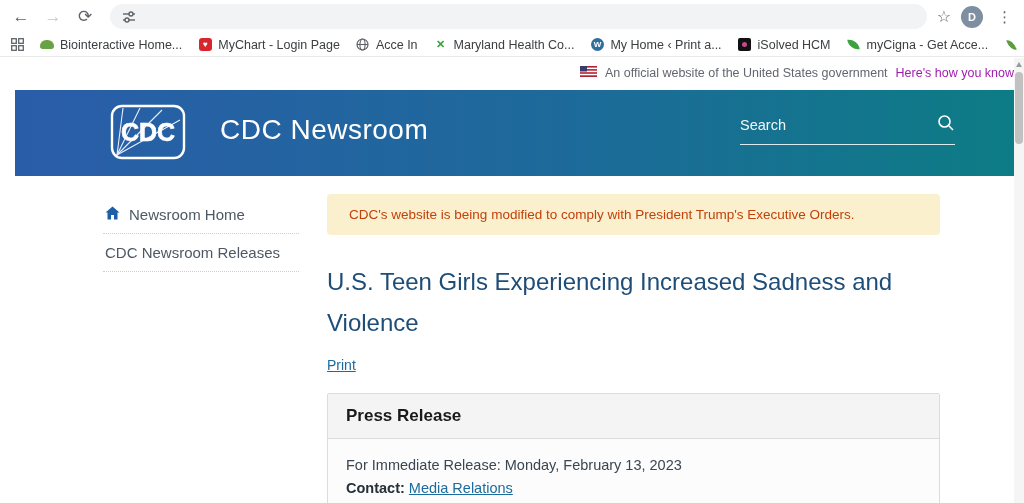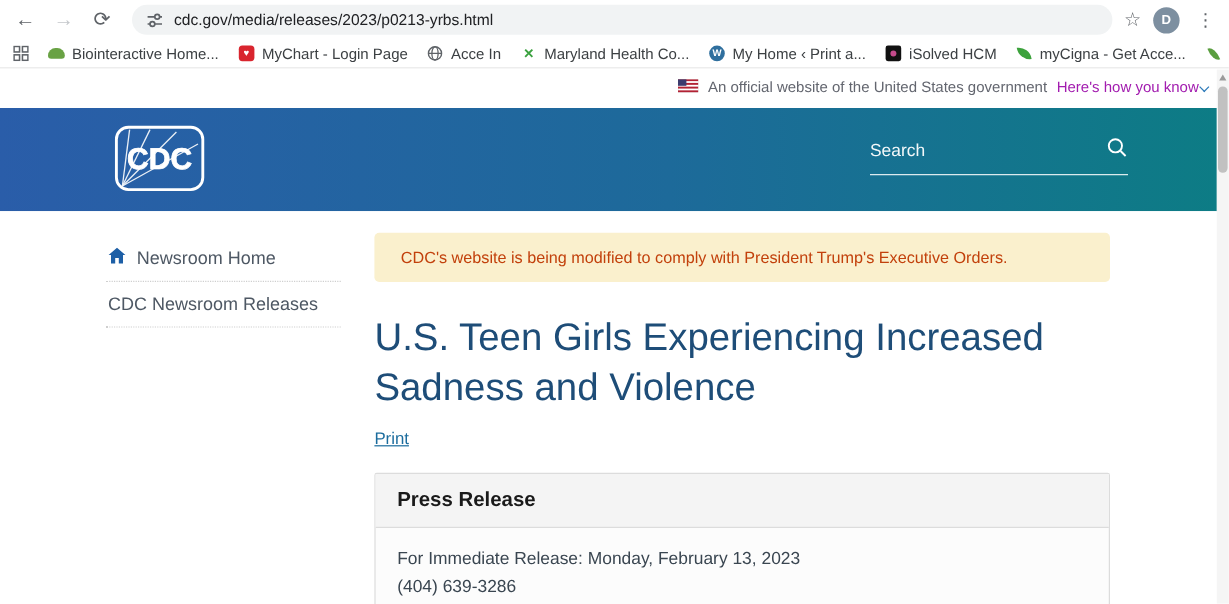--- a/index.html
+++ b/index.html
@@ -37,21 +37,21 @@
     font-size:8px; font-weight:bold; display:flex; align-items:center; justify-content:center; }
   .ico-blacksq { width:13px; height:13px; background:#111; border-radius:2px;
     display:flex; align-items:center; justify-content:center; }
   .ico-blacksq i { width:5px; height:5px; border-radius:50%; background:#c54b8c; display:block; }
   .ico-leaf { width:11px; height:11px; background:#3ca23c; border-radius:0 100% 0 100%;
     transform:rotate(-8deg); }
   .ico-sprout { width:7px; height:12px; background:#5a9e3f; border-radius:0 100% 0 100%;
     transform:rotate(-20deg); }
 
   
-  .content { position:absolute; top:58px; left:0; width:1014px; height:445px; background:#fff; }
+  .content { position:absolute; top:58px; left:0; width:1014px; height:445px; background:#fff;padding-left:15px; }
 
   
   .gov-banner { position:relative; height:32px; background:#fff; }
   .gov-inner { position:absolute; left:565px; top:8px; display:flex; align-items:center;
     gap:8px; font-size:12.5px; color:#63666f; white-space:nowrap; }
   .gov-link { color:#a21caf; cursor:pointer; }
   .chev-down { display:inline-block; width:6px; height:6px; border-left:1.5px solid #2d7ab9;
     border-bottom:1.5px solid #2d7ab9; transform:rotate(-45deg) translateY(-2px); margin-left:3px; }
 
   
@@ -70,21 +70,21 @@
   
   .page-body { position:relative; height:327px; background:#fff; }
 
   .sidebar { position:absolute; left:88px; top:20px; width:196px; }
   .side-item { display:flex; align-items:center; gap:9px; font-size:15px; color:#4e5864;
     padding:10px 2px; border-bottom:1px dotted #cfcfcf; cursor:pointer; }
 
   .main { position:absolute; left:312px; top:0; width:613px; }
   .alert { margin-top:18px; background:#faf0cd; border-radius:4px; padding:13px 22px;
     font-size:13.5px; color:#c2410c; }
-  .page-title { margin-top:26px; font-size:32px; font-weight:500; color:#1e4d78;
+  .page-title { margin-top:26px; font-size:24px; font-weight:500; color:#1e4d78;
     line-height:41px; }
   .print-link { display:inline-block; margin-top:14px; font-size:14px; color:#1b6c9d;
     text-decoration:underline; cursor:pointer; }
   .pr-card { margin-top:19px; border:1px solid #dcdcdc; border-radius:2px; background:#fcfcfc; }
   .pr-head { background:#f4f4f4; border-bottom:1px solid #dcdcdc; padding:12px 18px;
     font-size:17px; font-weight:bold; color:#1a1a1a; }
   .pr-body { padding:14px 18px 22px; font-size:14.5px; color:#3a4651; line-height:21px; }
   .pr-body .row { margin-top:2px; }
   .contact-label { font-weight:bold; color:#24303a; }
   .media-link { color:#1b6c9d; text-decoration:underline; cursor:pointer; }
@@ -105,21 +105,20 @@
   <div class="nav-btn">⟳</div>
   <div class="url-bar">
     <span class="bm-ico">
       <svg width="14" height="14" viewBox="0 0 14 14">
         <line x1="1" y1="4" x2="13" y2="4" stroke="#5f6368" stroke-width="1.4"></line>
         <circle cx="9" cy="4" r="2" fill="#f1f3f4" stroke="#5f6368" stroke-width="1.4"></circle>
         <line x1="1" y1="10" x2="13" y2="10" stroke="#5f6368" stroke-width="1.4"></line>
         <circle cx="5" cy="10" r="2" fill="#f1f3f4" stroke="#5f6368" stroke-width="1.4"></circle>
       </svg>
     </span>
-    <span class="url-text">cdc.gov/media/releases/2023/p0213-yrbs.html</span>
   </div>
   <div class="toolbar-right">
     <span class="star">☆</span>
     <span class="avatar">D</span>
     <span class="kebab">⋮</span>
   </div>
 </div>
 
 <div class="bookmarks">
   <span class="bm-ico">
@@ -214,20 +213,21 @@
         <rect x="2" y="2" width="72" height="52" rx="10" fill="none" stroke="#fff" stroke-width="2.4"></rect>
         <g stroke="#fff" stroke-width="1.1" opacity="0.9">
           <line x1="7" y1="51" x2="13" y2="4"></line>
           <line x1="7" y1="51" x2="30" y2="4"></line>
           <line x1="7" y1="51" x2="52" y2="6"></line>
           <line x1="7" y1="51" x2="70" y2="16"></line>
         </g>
         <text x="38" y="37" text-anchor="middle" fill="#2a5da9" stroke="#fff" stroke-width="0.6" font-family="Liberation Sans, sans-serif" font-size="25" font-weight="bold" style="paint-order:stroke; fill:#fff;">CDC</text>
       </svg>
     </div>
+    <div class="site-title">CDC Newsroom</div>
     <div class="search-wrap">
       <input class="search-input" type="text" placeholder="Search" style="">
       <span>
         <svg width="18" height="18" viewBox="0 0 18 18">
           <circle cx="7.5" cy="7.5" r="5.5" fill="none" stroke="#fff" stroke-width="1.6"></circle>
           <line x1="11.8" y1="11.8" x2="16" y2="16" stroke="#fff" stroke-width="1.6"></line>
         </svg>
       </span>
     </div>
   </div>
@@ -250,20 +250,24 @@
 
     <div class="main">
       <div class="alert">CDC's website is being modified to comply with President Trump's Executive Orders.</div>
       <h1 class="page-title">U.S. Teen Girls Experiencing Increased Sadness and Violence</h1>
       <a class="print-link">Print</a>
 
       <div class="pr-card">
         <div class="pr-head">Press Release</div>
         <div class="pr-body">
           <div class="row">For Immediate Release: Monday, February 13, 2023</div>
+          <div class="row">
+            <span class="contact-label">Contact:</span>
+            <span class="media-link">Media Relations</span>
+          </div>
           <div class="row">(404) 639-3286</div>
         </div>
       </div>
     </div>
 
   </div>
 </div>
 
 <div class="scrollbar">
   <div class="sb-arrow"></div>

